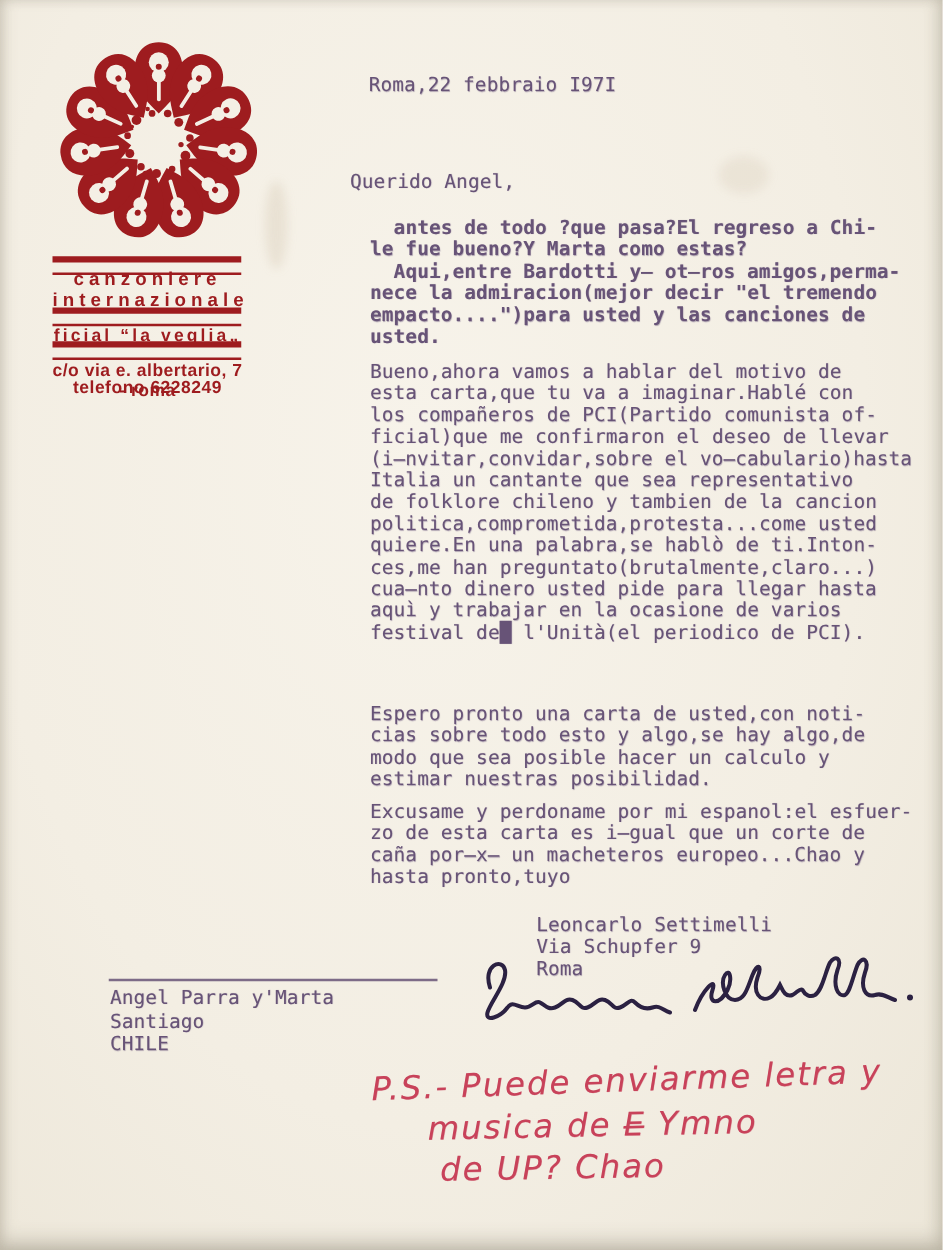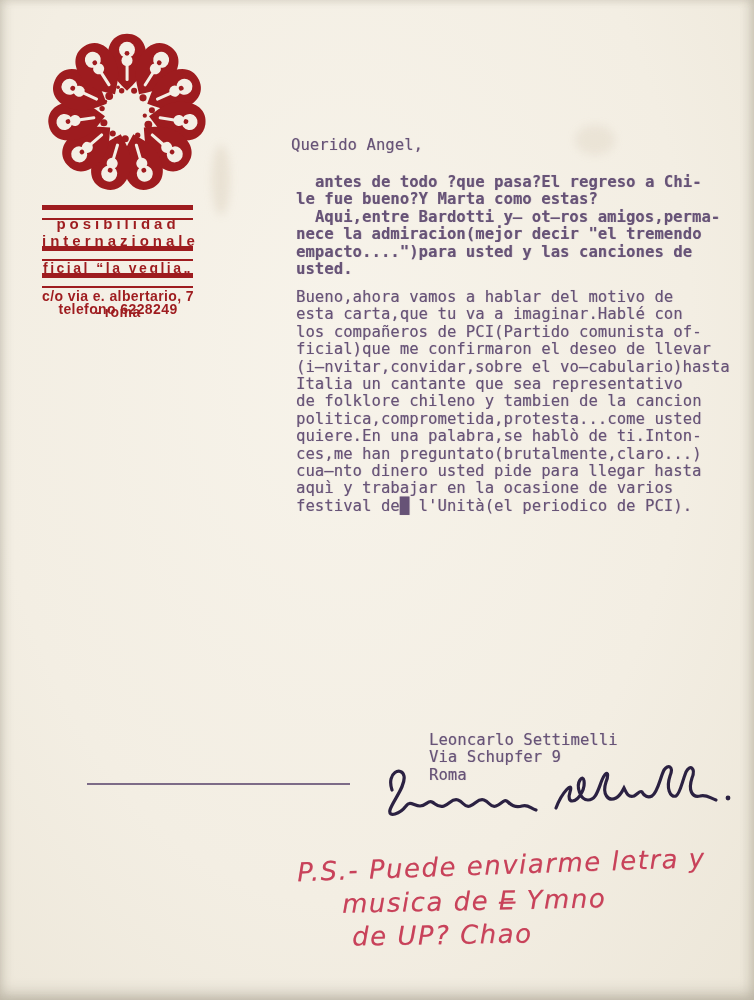--- a/index.html
+++ b/index.html
@@ -140,60 +140,72 @@
         <circle cx="88" cy="124" r="2.4"></circle>
           <circle cx="70" cy="98" r="2"></circle>
           <circle cx="110" cy="124" r="2.4"></circle>
         <circle cx="90" cy="66" r="2"></circle>
           <circle cx="130" cy="100" r="1.6"></circle>
           <circle cx="76" cy="82" r="1.8"></circle>
       </g>
     </svg>
 
     <div class="rule" style="top:205px;"></div>
-    <div class="lh-text org" style="top:215px;">posibilidad</div>
+    <div class="lh-text org" style="top:215px;">canzoniere</div>
     <div class="lh-text org" style="top:232px;">internazionale</div>
     <div class="rule" style="top:246px;"></div>
     <div class="lh-text grp" style="top:260px;">ficial “la veglia„</div>
     <div class="rule" style="top:273px;"></div>
     <div class="lh-text adr" style="top:288px;">c/o via e. albertario, 7 - roma</div>
     <div class="lh-text adr" style="top:301px;">telefono  6228249</div>
   </div>
 
-  <div class="typed" style="left:291px;top:137px;">Querido Angel,</div>
+  <div class="typed" style="left:295px;top:60px;">Roma,22 febbraio I97I</div>
+  <div class="typed" style="left:280px;top:137px;">Querido Angel,</div>
 
   <div class="typed" style="left:296px;top:174px;font-weight:bold;">  antes de todo ?que pasa?El regreso a Chi-
 le fue bueno?Y Marta como estas?
   Aqui,entre Bardotti y̶ ot̶ros amigos,perma-
 nece la admiracion(mejor decir "el tremendo
 empacto....")para usted y las canciones de
 usted.</div>
   <div class="typed" style="left:296px;top:289px;">Bueno,ahora vamos a hablar del motivo de
 esta carta,que tu va a imaginar.Hablé con
 los compañeros de PCI(Partido comunista of-
 ficial)que me confirmaron el deseo de llevar
 (i̶nvitar,convidar,sobre el vo̶cabulario)hasta
 Italia un cantante que sea representativo
 de folklore chileno y tambien de la cancion
 politica,comprometida,protesta...come usted
 quiere.En una palabra,se hablò de ti.Inton-
 ces,me han preguntato(brutalmente,claro...)
 cua̶nto dinero usted pide para llegar hasta
 aquì y trabajar en la ocasione de varios
 festival de█ l'Unità(el periodico de PCI).</div>
+  <div class="typed" style="left:296px;top:563px;">Espero pronto una carta de usted,con noti-
+cias sobre todo esto y algo,se hay algo,de
+modo que sea posible hacer un calculo y
+estimar nuestras posibilidad.</div>
+  <div class="typed" style="left:296px;top:641px;">Excusame y perdoname por mi espanol:el esfuer-
+zo de esta carta es i̶gual que un corte de
+caña por̶x̶ un macheteros europeo...Chao y
+hasta pronto,tuyo</div>
 
   <div class="typed" style="left:393px;top:732px;margin-left:36px;">Leoncarlo Settimelli
 Via Schupfer 9
 Roma</div>
 
   <svg style="position:absolute;left:380px;top:762px;" width="365" height="70" viewBox="0 0 365 70" fill="none" stroke="#2b2142" stroke-width="3.2" stroke-linecap="round">
     <path d="M12,28 C6,10 22,4 24,14 C26,24 12,40 10,48 C8,56 20,52 26,44 C30,38 34,44 40,44 C46,44 48,38 52,40 C56,42 58,46 64,44 C70,42 72,36 78,38 C84,40 84,46 90,44 C96,42 98,36 104,38 C110,40 110,46 116,44 C122,42 124,36 128,40 C132,44 136,46 142,44 C148,42 150,46 156,48"></path>
     <path d="M176,46 C182,30 194,18 190,30 C186,42 196,42 202,30 C206,22 204,12 200,18 C196,24 200,38 208,38 C216,38 218,28 222,18 C226,8 230,10 226,20 C222,32 228,40 236,36 C240,34 242,30 244,26 C246,30 248,36 254,34 C258,32 260,28 262,30 C264,34 268,36 272,34 C278,30 280,16 284,8 C288,2 294,4 290,14 C286,26 290,36 296,34 C300,32 302,20 306,10 C310,2 316,6 312,16 C308,28 312,36 320,34 C326,32 330,36 336,38"></path>
     <circle cx="348" cy="36" r="2.4" fill="#2b2142" stroke="none"></circle>
   </svg>
 
   <div style="position:absolute;left:87px;top:783px;width:263px;height:2px;background:#675377;opacity:.85;"></div>
+  <div class="typed" style="left:88px;top:789px;line-height:18.6px;">Angel Parra y'Marta
+Santiago
+CHILE</div>
 
   <div class="ps-line" style="left:297px;top:850px;transform:rotate(-2deg);">P.S.- Puede enviarme letra y</div>
   <div class="ps-line" style="left:342px;top:886px;transform:rotate(-1.2deg);">musica de E̶ Ymno</div>
   <div class="ps-line" style="left:352px;top:920px;transform:rotate(-1deg);">de UP? Chao</div>
 
 </div>
 
 </body></html>

